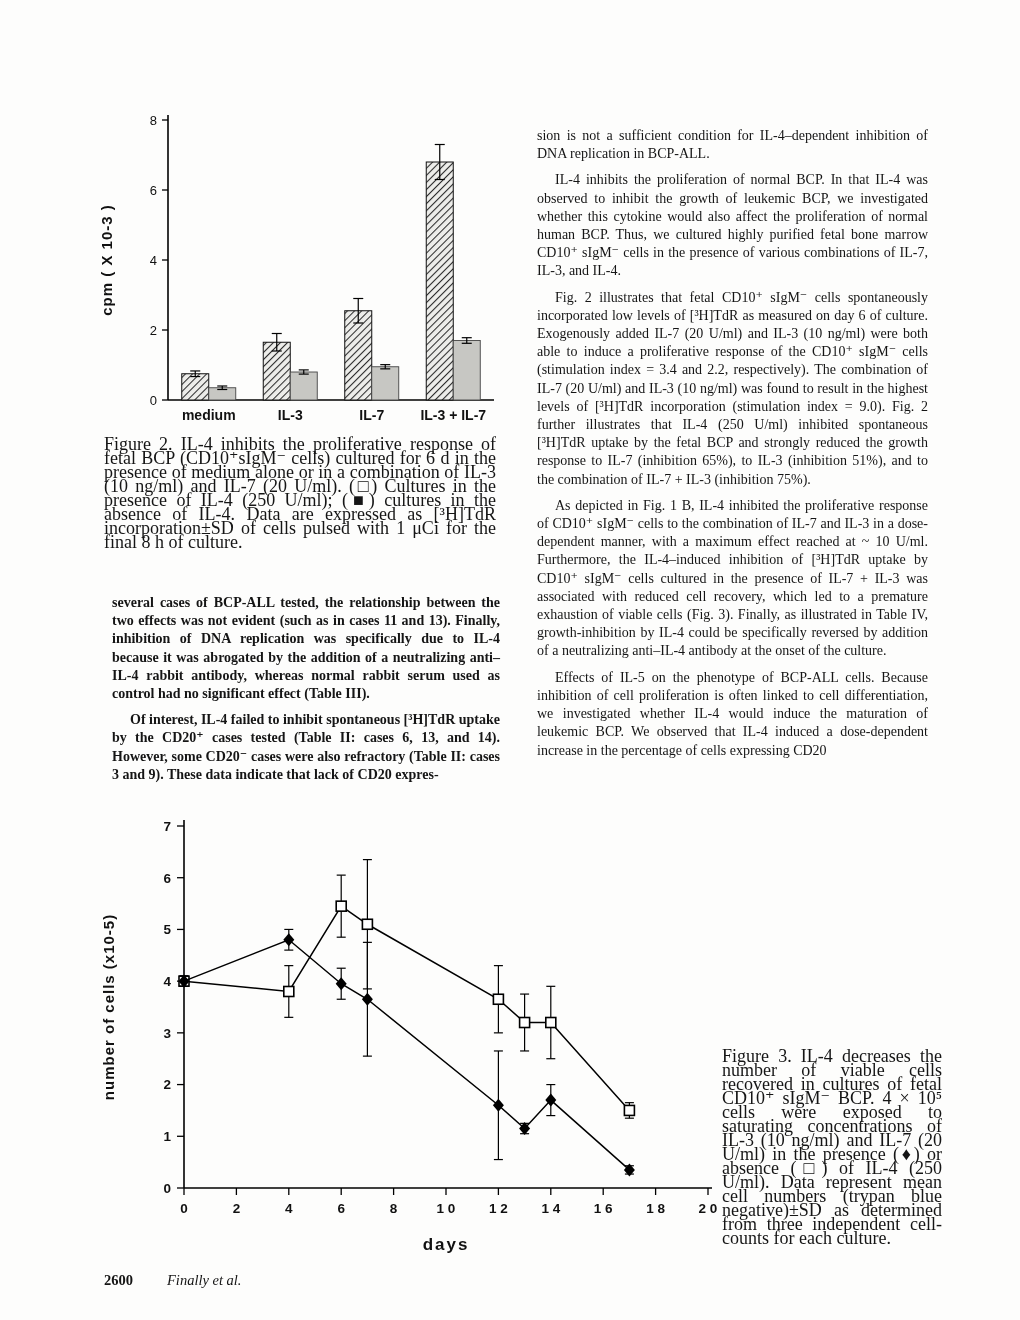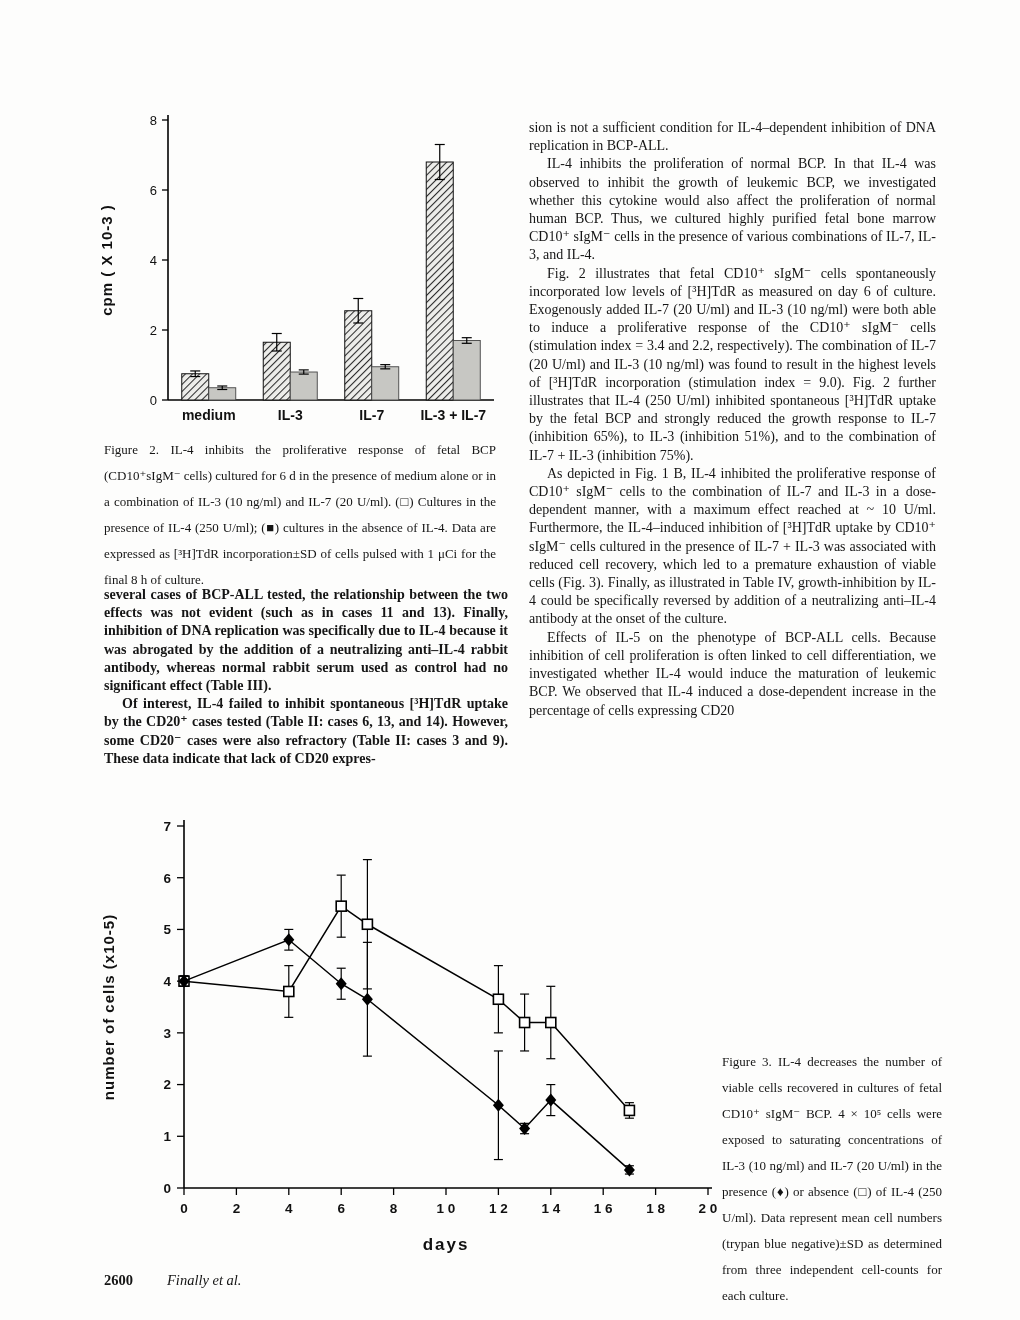--- a/index.html
+++ b/index.html
@@ -11,26 +11,26 @@
     font-family:"Liberation Serif","DejaVu Serif",serif;
     color:#151515;
     overflow:hidden;
   }
   .abs{position:absolute;}
   .body-text{
     font-size:14px;
     line-height:18.2px;
     text-align:justify;
   }
-  .body-text p{margin:0;}
+  .body-text p{margin:8px;}
   .body-text p.indent{text-indent:18px;}
   .ital{}
   .caption{
-    font-size:13px;
-    line-height:26px;
+    font-size:18px;
+    line-height:14px;
     text-align:justify;
   }
   .footer{
     font-size:14.5px;
   }
   .footer .pagenum{font-weight:bold;}
   .footer .authors{font-style:italic;margin-left:34px;}
   
   .bc-tick{font:400 13px "Liberation Sans","DejaVu Sans",sans-serif;fill:#111;}
   .bc-cat{font:700 14px "Liberation Sans","DejaVu Sans",sans-serif;fill:#111;}

